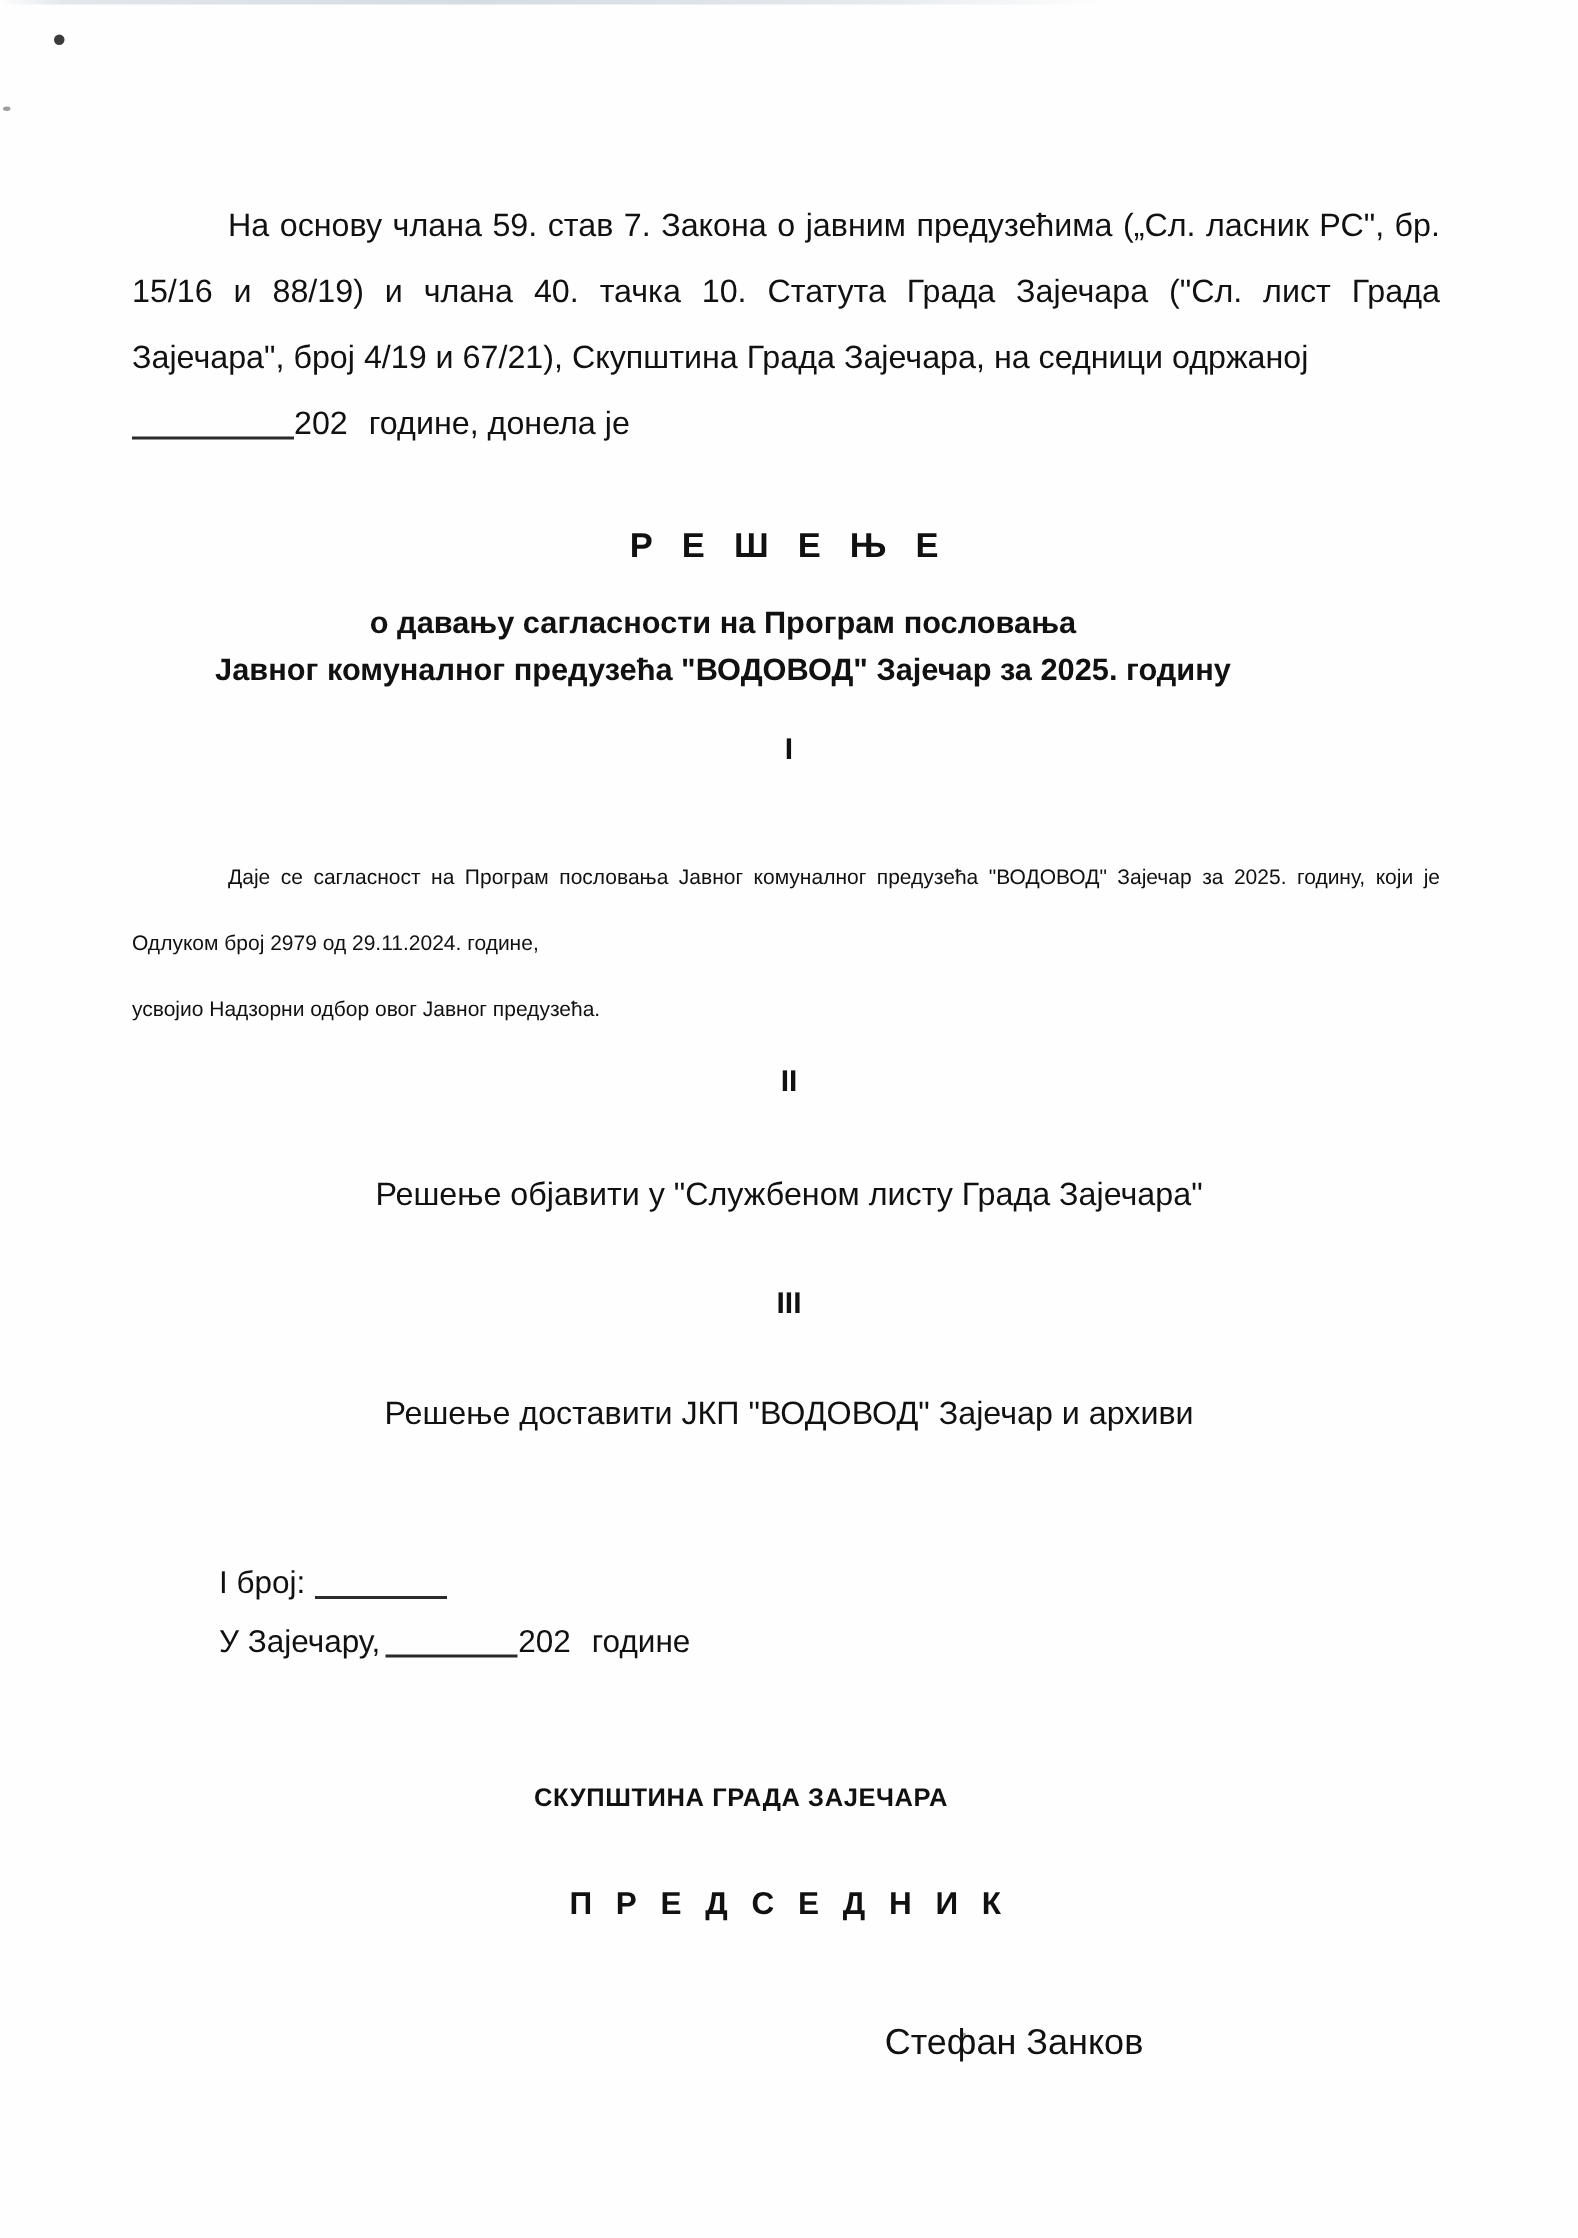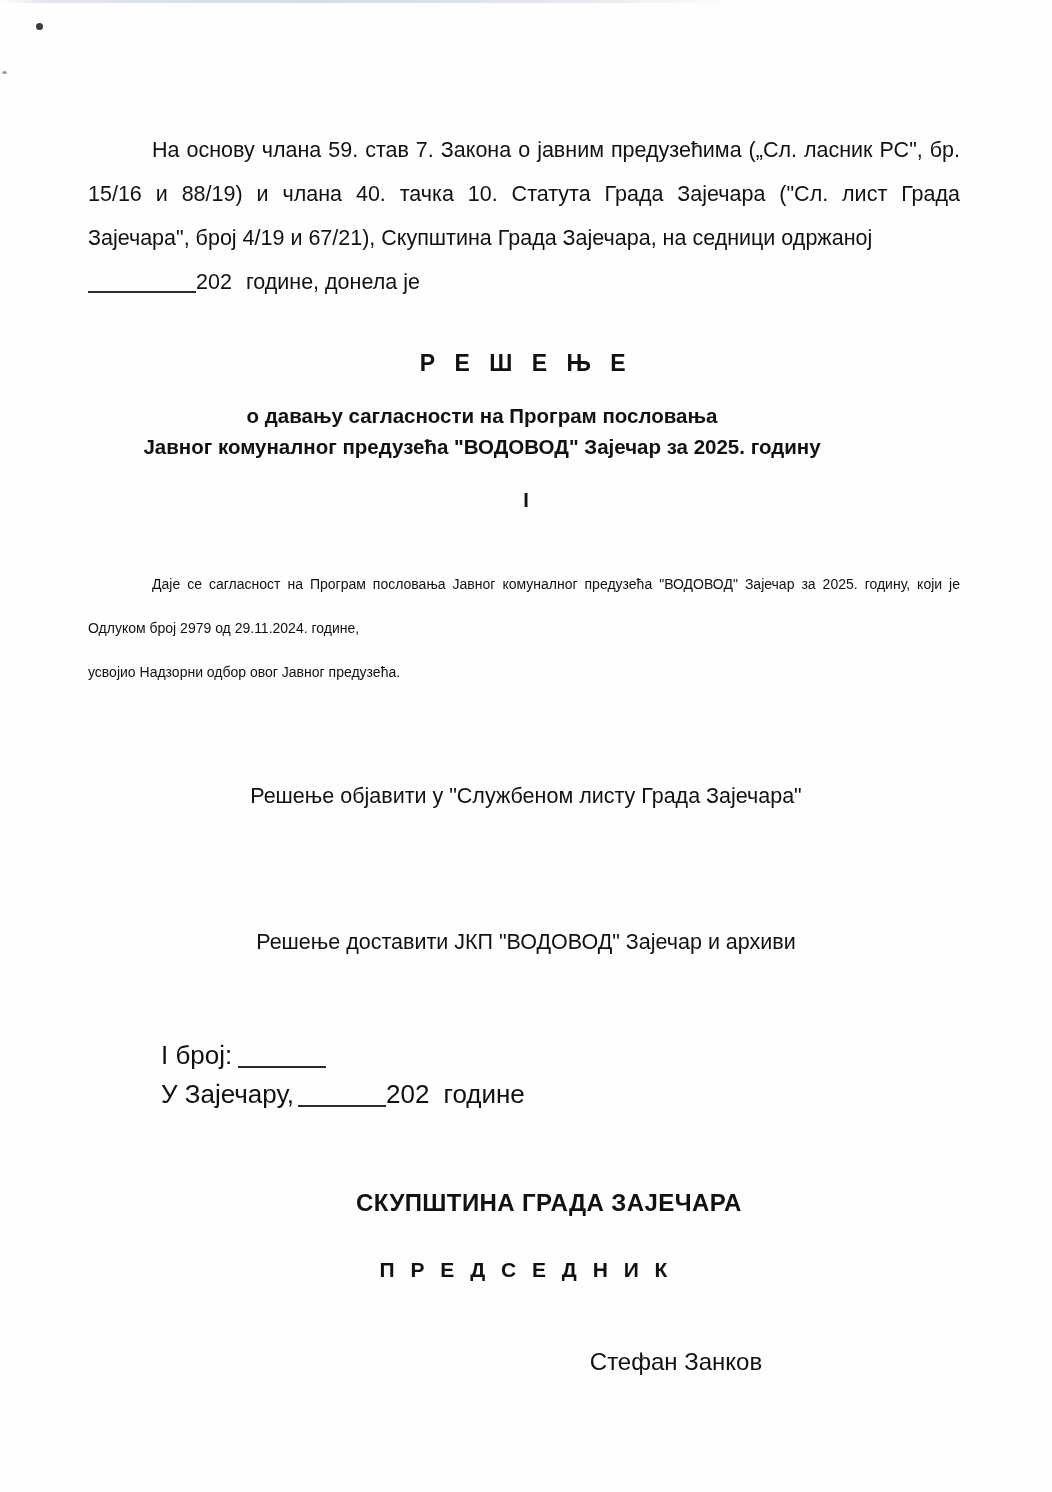--- a/index.html
+++ b/index.html
@@ -119,23 +119,23 @@
     width: 1052px;
     text-align: center;
     font-size: 21.5px;
   }
   .line-ii  { top: 784px; }
   .line-iii { top: 930px; }
 
   
   .footer-meta {
     position: absolute;
-    left: 161px;
+    left: 146px;
     top: 1036px;
-    font-size: 26px;
+    font-size: 21px;
     line-height: 39px;
   }
   .footer-meta .rule-num {
     display: inline-block;
     width: 88px;
     border-bottom: 2px solid #2b2b2b;
     vertical-align: -4px;
     margin-left: 6px;
   }
   .footer-meta .rule-date {
@@ -144,21 +144,21 @@
     border-bottom: 2px solid #2b2b2b;
     vertical-align: -4px;
     margin-left: 4px;
   }
 
   
   .assembly {
     position: absolute;
     left: 356px;
     top: 1189px;
-    font-size: 24px;
+    font-size: 17px;
     font-weight: bold;
     letter-spacing: 0.4px;
   }
   .president-title {
     position: absolute;
     left: 0;
     width: 1052px;
     top: 1258px;
     text-align: center;
     box-sizing: border-box;
@@ -203,22 +203,24 @@
     <div>Јавног комуналног предузећа "ВОДОВОД" Зајечар за 2025. годину</div>
   </div>
 
   <div class="roman roman-i">I</div>
   <div class="text-block body-i">
     <span>Даје се сагласност на Програм пословања Јавног комуналног предузећа</span>
     <span>"ВОДОВОД" Зајечар за 2025. годину, који је Одлуком број 2979 од 29.11.2024. године,</span>
     <span class="lastline">усвојио Надзорни одбор овог Јавног предузећа.</span>
   </div>
 
+  <div class="roman roman-ii">II</div>
   <div class="centered-line line-ii">Решење објавити у "Службеном листу Града Зајечара"</div>
 
+  <div class="roman roman-iii">III</div>
   <div class="centered-line line-iii">Решење доставити ЈКП "ВОДОВОД"  Зајечар и архиви</div>
 
   <div class="footer-meta">
     <div>
       <span>I број:</span><span class="rule-num"></span>
     </div>
     <div>
       <span>У Зајечару,</span><span class="rule-date"></span><span>202</span><span class="gap-sm"></span><span>године</span>
     </div>
   </div>

